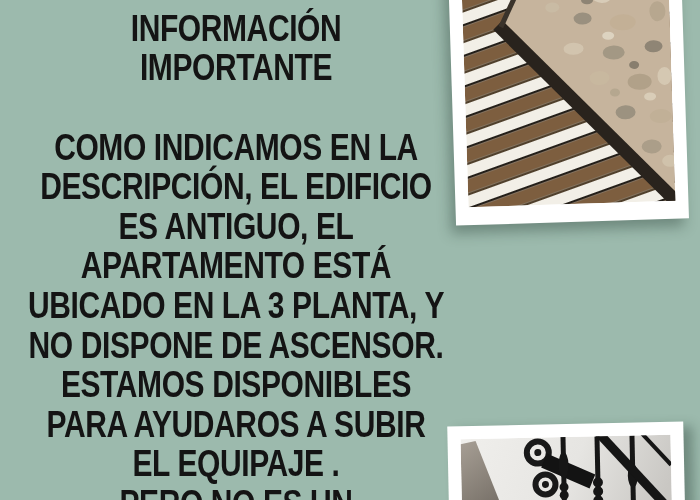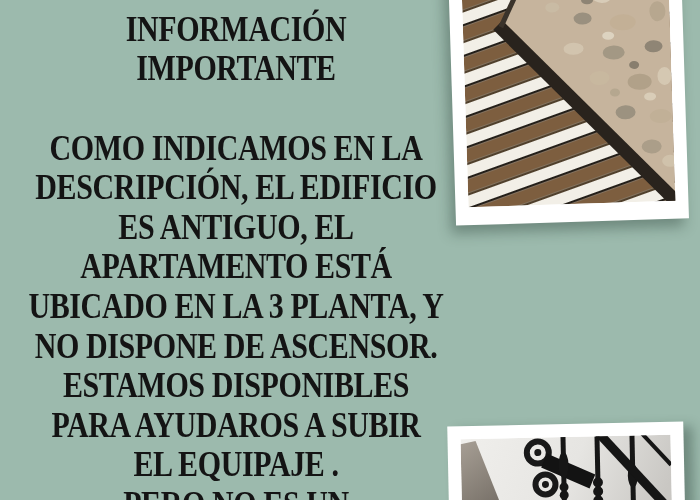--- a/index.html
+++ b/index.html
@@ -1,19 +1,19 @@
 <!DOCTYPE html>
 <html style="--bg: #9cbaad; --ink: #141414; --frame: #ffffff;"><head>
 <meta charset="utf-8">
 <style>
   html,body{margin:0;padding:0;}
   .poster{
     position:relative;width:700px;height:500px;overflow:hidden;
     background:var(--bg,#9cbaad);
-    font-family:Liberation Serif, serif;
+    font-family:Liberation Sans, sans-serif;
   }
   .text-block{
     position:absolute;left:0;top:0;width:472px;
     text-align:center;color:var(--ink,#141414);
     font-weight:bold;font-size:30px;line-height:33px;letter-spacing:-0.4px;
     transform:scaleY(1.2);transform-origin:0 0;
     padding-top:7px;
   }
   .text-line{white-space:nowrap;}
   .line-gap{height:33px;}

